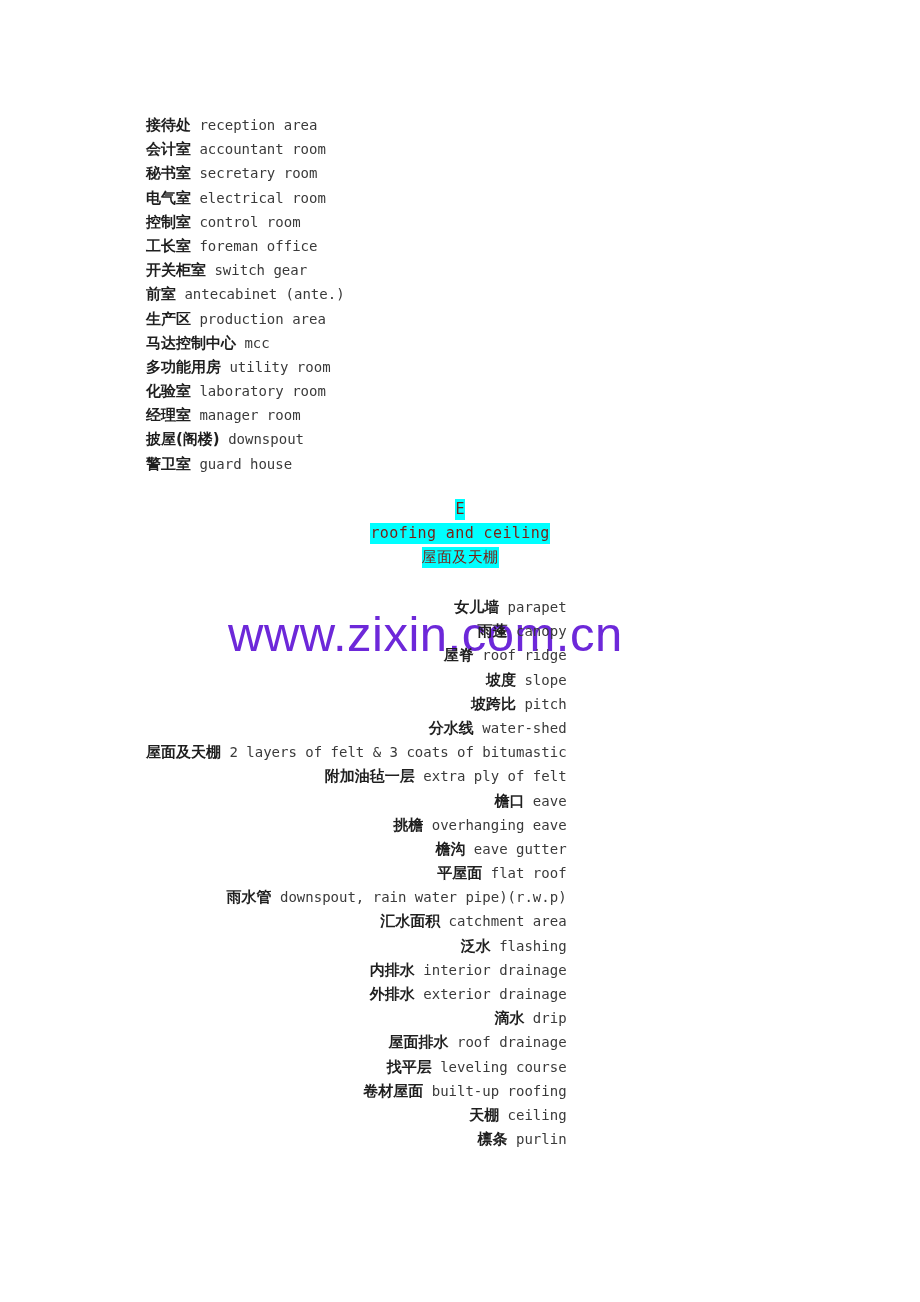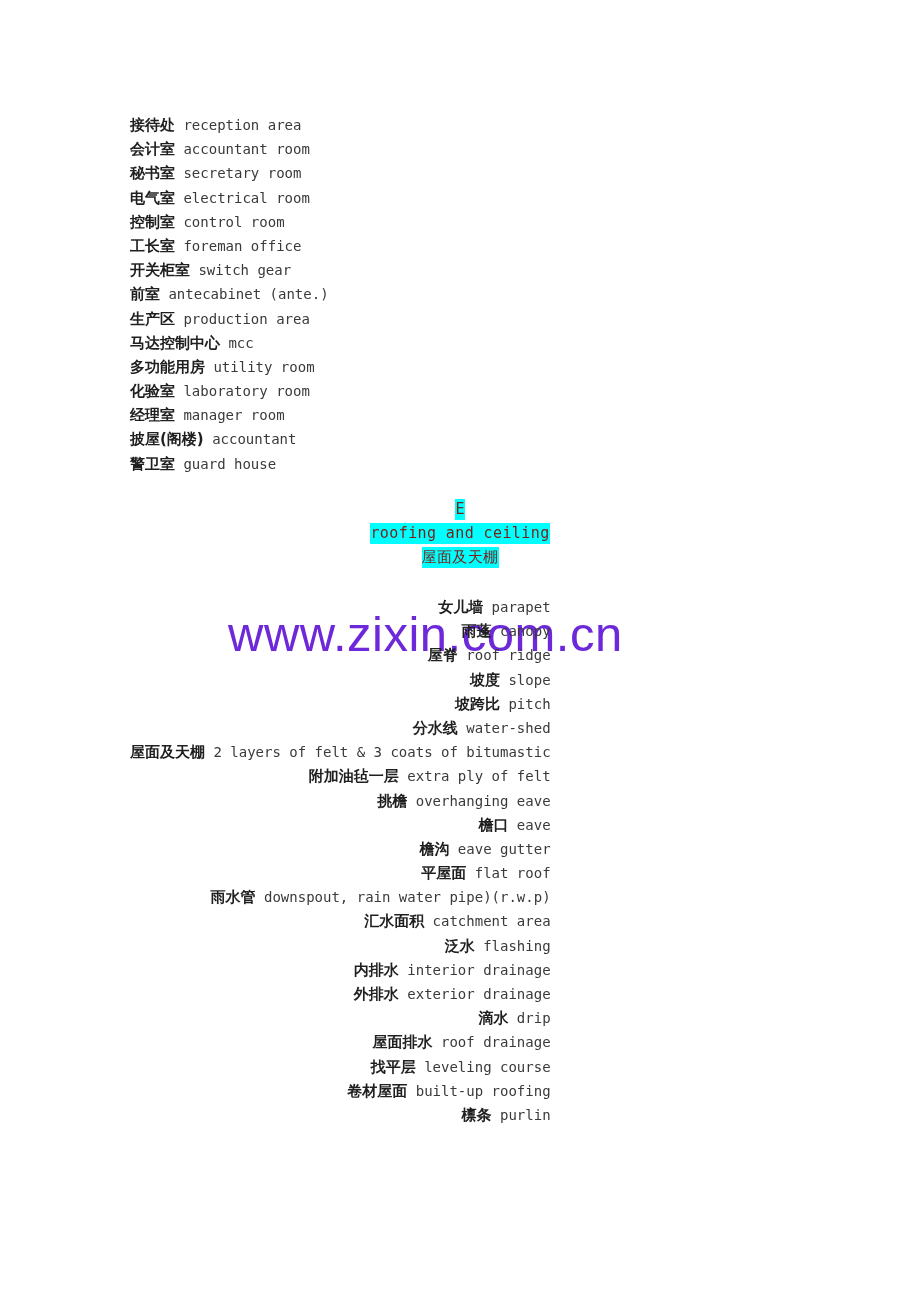--- a/index.html
+++ b/index.html
@@ -39,21 +39,21 @@
     position: absolute;
     left: 0;
     top: 0;
     width: 920px;
     height: 1302px;
     z-index: 2;
   }
 
   .glossary-list {
     position: absolute;
-    left: 130px;
+    left: 146px;
     margin: 0;
     padding: 0;
     list-style: none;
   }
   .glossary-list.block-a { top: 113px; }
   .glossary-list.block-b { top: 595px; text-align: right; }
 
   .entry {
     height: 24.2px;
     line-height: 24.2px;
@@ -126,21 +126,21 @@
       <li class="entry"><span class="term-cn">电气室</span><span class="term-en"> electrical room</span></li>
       <li class="entry"><span class="term-cn">控制室</span><span class="term-en"> control room</span></li>
       <li class="entry"><span class="term-cn">工长室</span><span class="term-en"> foreman office</span></li>
       <li class="entry"><span class="term-cn">开关柜室</span><span class="term-en"> switch gear</span></li>
       <li class="entry"><span class="term-cn">前室</span><span class="term-en"> antecabinet (ante.)</span></li>
       <li class="entry"><span class="term-cn">生产区</span><span class="term-en"> production area</span></li>
       <li class="entry"><span class="term-cn">马达控制中心</span><span class="term-en"> mcc</span></li>
       <li class="entry"><span class="term-cn">多功能用房</span><span class="term-en"> utility room</span></li>
       <li class="entry"><span class="term-cn">化验室</span><span class="term-en"> laboratory room</span></li>
       <li class="entry"><span class="term-cn">经理室</span><span class="term-en"> manager room</span></li>
-      <li class="entry"><span class="term-cn">披屋(阁楼)</span><span class="term-en"> accountant</span></li>
+      <li class="entry"><span class="term-cn">披屋(阁楼)</span><span class="term-en"> downspout</span></li>
       <li class="entry"><span class="term-cn">警卫室</span><span class="term-en"> guard house</span></li>
     </ul>
 
   <div class="section-heading">
     <span class="hl-line">
       <span class="hl hl-letter">E</span>
     </span>
     <span class="hl-line">
       <span class="hl hl-en">roofing and ceiling</span>
     </span>
@@ -151,29 +151,30 @@
 
   <ul class="glossary-list block-b">
       <li class="entry"><span class="term-cn">女儿墙</span><span class="term-en"> parapet</span></li>
       <li class="entry"><span class="term-cn">雨蓬</span><span class="term-en"> canopy</span></li>
       <li class="entry"><span class="term-cn">屋脊</span><span class="term-en"> roof ridge</span></li>
       <li class="entry"><span class="term-cn">坡度</span><span class="term-en"> slope</span></li>
       <li class="entry"><span class="term-cn">坡跨比</span><span class="term-en"> pitch</span></li>
       <li class="entry"><span class="term-cn">分水线</span><span class="term-en"> water-shed</span></li>
       <li class="entry"><span class="term-cn">屋面及天棚</span><span class="term-en"> 2 layers of felt &amp; 3 coats of bitumastic</span></li>
       <li class="entry"><span class="term-cn">附加油毡一层</span><span class="term-en"> extra ply of felt</span></li>
+      <li class="entry"><span class="term-cn">檐口</span><span class="term-en"> eave</span></li>
       <li class="entry"><span class="term-cn">挑檐</span><span class="term-en"> overhanging eave</span></li>
-      <li class="entry"><span class="term-cn">檐口</span><span class="term-en"> eave</span></li>
       <li class="entry"><span class="term-cn">檐沟</span><span class="term-en"> eave gutter</span></li>
       <li class="entry"><span class="term-cn">平屋面</span><span class="term-en"> flat roof</span></li>
       <li class="entry"><span class="term-cn">雨水管</span><span class="term-en"> downspout, rain water pipe)(r.w.p)</span></li>
       <li class="entry"><span class="term-cn">汇水面积</span><span class="term-en"> catchment area</span></li>
       <li class="entry"><span class="term-cn">泛水</span><span class="term-en"> flashing</span></li>
       <li class="entry"><span class="term-cn">内排水</span><span class="term-en"> interior drainage</span></li>
       <li class="entry"><span class="term-cn">外排水</span><span class="term-en"> exterior drainage</span></li>
       <li class="entry"><span class="term-cn">滴水</span><span class="term-en"> drip</span></li>
       <li class="entry"><span class="term-cn">屋面排水</span><span class="term-en"> roof drainage</span></li>
       <li class="entry"><span class="term-cn">找平层</span><span class="term-en"> leveling course</span></li>
       <li class="entry"><span class="term-cn">卷材屋面</span><span class="term-en"> built-up roofing</span></li>
+      <li class="entry"><span class="term-cn">天棚</span><span class="term-en"> ceiling</span></li>
       <li class="entry"><span class="term-cn">檩条</span><span class="term-en"> purlin</span></li>
     </ul>
 
 </div>
 
 </body></html>

